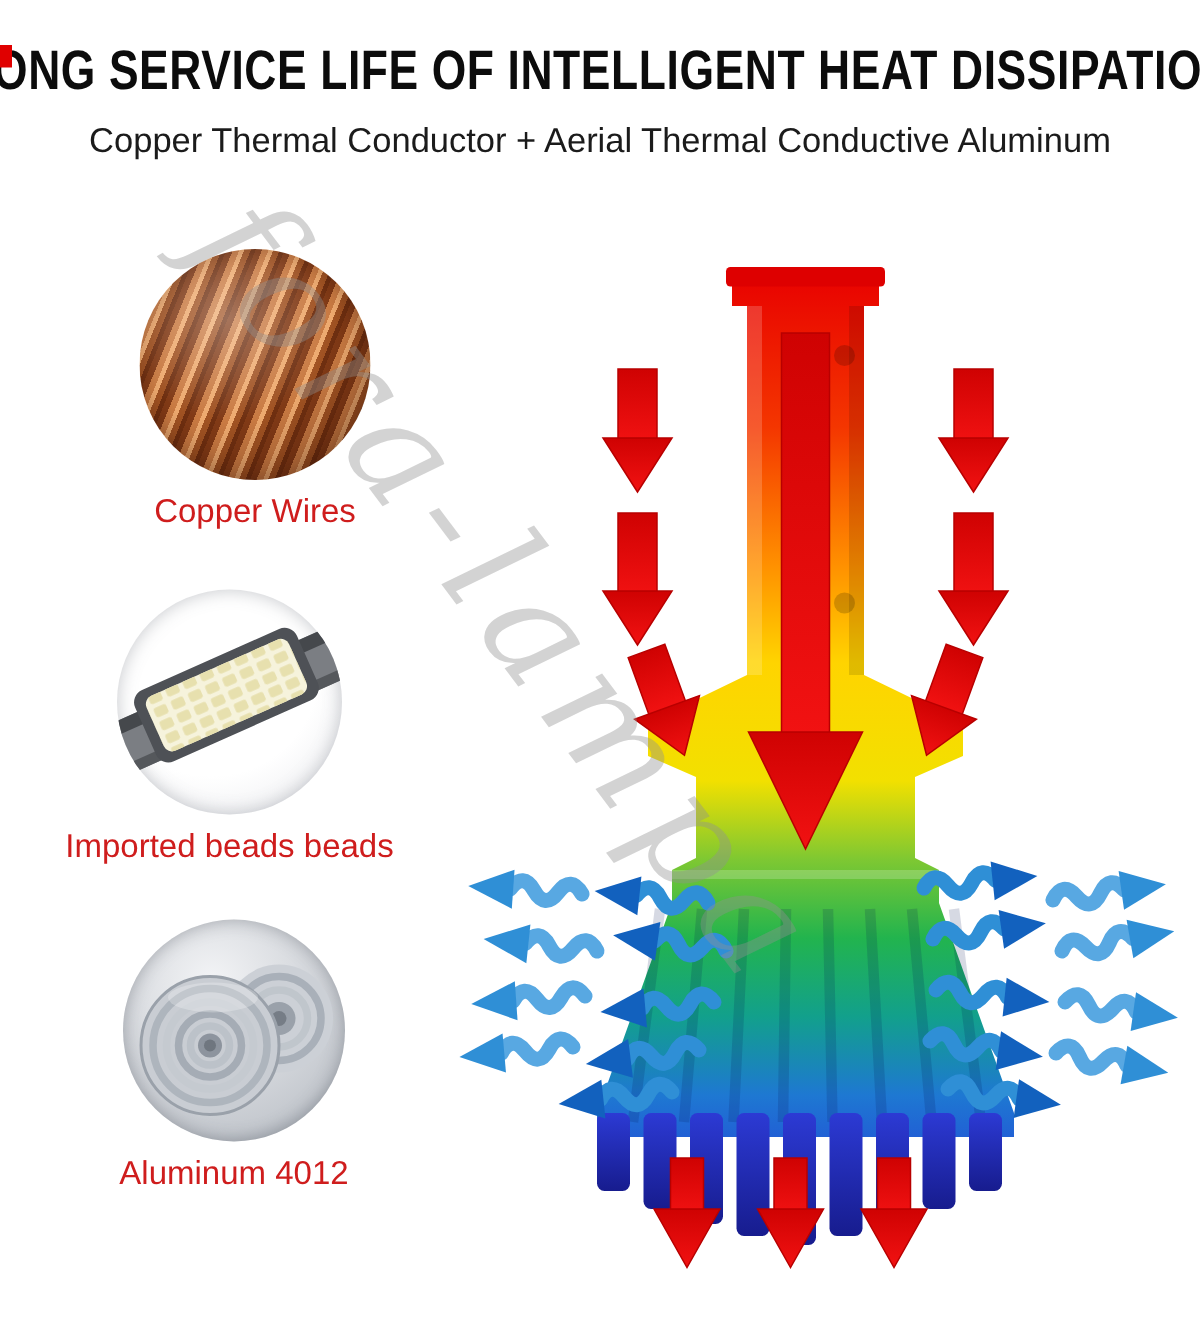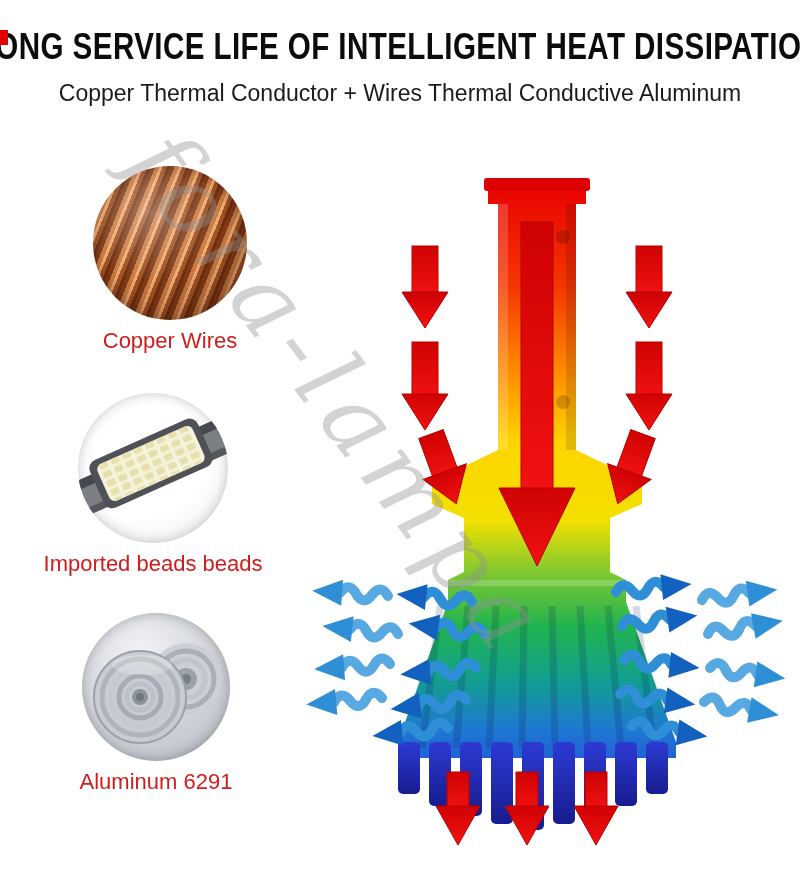--- a/index.html
+++ b/index.html
@@ -59,21 +59,21 @@
 </style>
 </head>
 <body>
 
 <div class="page">
 
   <div class="corner-mark"></div>
 
   <div class="header">
     <h1 class="title">LONG SERVICE LIFE OF INTELLIGENT HEAT DISSIPATION</h1>
-    <p class="subtitle">Copper Thermal Conductor + Wires Thermal Conductive Aluminum</p>
+    <p class="subtitle">Copper Thermal Conductor + Aerial Thermal Conductive Aluminum</p>
   </div>
 
   <div class="feature feature-copper">
     <div class="circle copper"></div>
     <div class="feature-label">Copper Wires</div>
   </div>
 
   <div class="feature feature-lamp">
     <div class="circle lamp">
       <svg width="150" height="150" viewBox="0 0 150 150">
@@ -110,21 +110,21 @@
           <circle cx="58" cy="84" r="38" fill="none" stroke="#aeb5bd" stroke-width="5"></circle>
           <circle cx="58" cy="84" r="29" fill="none" stroke="#c5cad0" stroke-width="5"></circle>
           <circle cx="58" cy="84" r="21" fill="none" stroke="#a5acb5" stroke-width="5"></circle>
           <circle cx="58" cy="84" r="13" fill="none" stroke="#bcc2c9" stroke-width="5"></circle>
           <circle cx="58" cy="84" r="8" fill="#8d949e"></circle>
           <circle cx="58" cy="84" r="4" fill="#6f767f"></circle>
         </g>
         <ellipse cx="60" cy="52" rx="30" ry="10" fill="rgba(255,255,255,0.25)"></ellipse>
       </svg>
     </div>
-    <div class="feature-label">Aluminum 6291</div>
+    <div class="feature-label">Aluminum 4012</div>
   </div>
 
   <svg class="bulb-svg" width="800" height="892" viewBox="0 0 800 892">
     <defs>
       <linearGradient id="bulbGrad" x1="0" y1="180" x2="0" y2="835" gradientUnits="userSpaceOnUse">
         <stop offset="0" stop-color="#e80000"></stop>
         <stop offset="0.16" stop-color="#f43600"></stop>
         <stop offset="0.30" stop-color="#ff9000"></stop>
         <stop offset="0.40" stop-color="#ffd400"></stop>
         <stop offset="0.52" stop-color="#f2e000"></stop>

